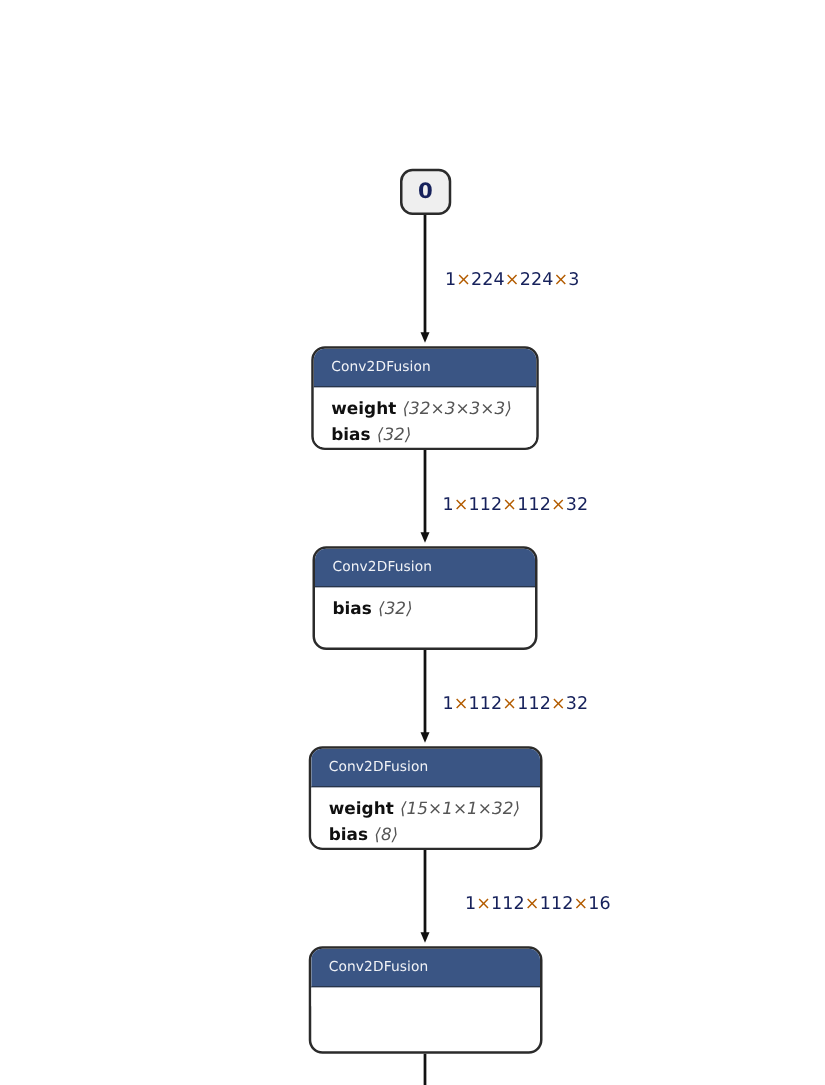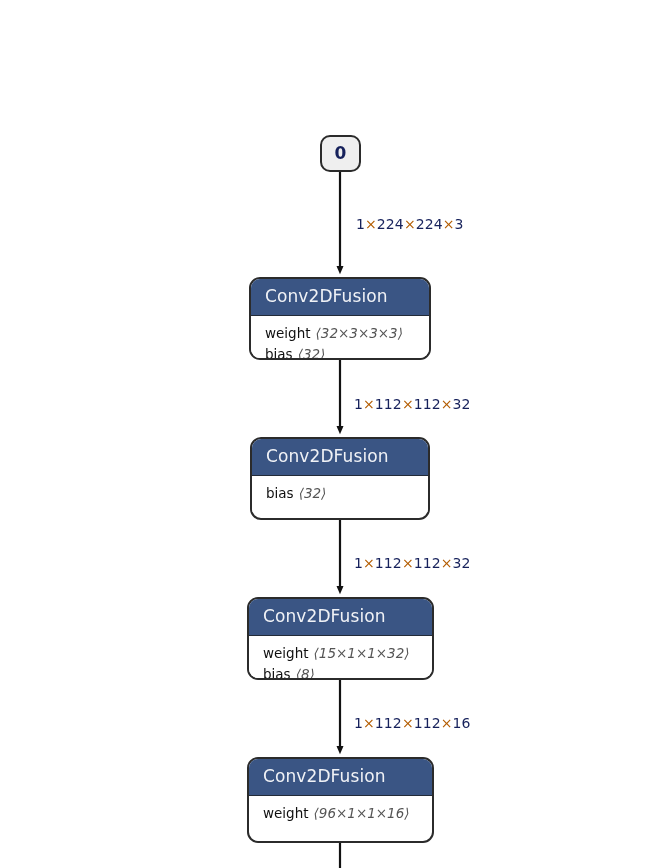--- a/index.html
+++ b/index.html
@@ -48,38 +48,38 @@
     position: absolute;
     box-sizing: border-box;
     border: 2px solid #2b2b2b;
     border-radius: 11px;
     background: #ffffff;
     overflow: hidden;
   }
   .op-header {
     background: #3a5584;
     color: #f0f2f6;
-    font-size: 17px;
+    font-size: 11px;
     line-height: 1;
     padding: 9px 0 10px 14px;
     letter-spacing: 0.1px;
     border-bottom: 1px solid #222a38;
   }
   .op-body {
     background: #ffffff;
     padding: 7px 0 8px 14px;
   }
   .attr-row {
     font-size: 13.5px;
     line-height: 21px;
     white-space: nowrap;
     color: #000000;
   }
   .attr-name {
-    font-weight: normal;
+    font-weight: bold;
     color: #101010;
   }
   .attr-value {
     color: #555555;
     margin-left: 5px;
     font-weight: normal;
     font-style: italic;
   }
 
   
@@ -155,24 +155,21 @@
   <div class="op-body">
     <div class="attr-row">
       <span class="attr-name">weight</span><span class="attr-value">⟨15×1×1×32⟩</span>
     </div>
     <div class="attr-row">
       <span class="attr-name">bias</span><span class="attr-value">⟨8⟩</span>
     </div>
   </div>
 </div>
 
-<div class="edge-label" style="left:354px; top:716px;text-align:center;">
+<div class="edge-label" style="left:372px; top:716px;text-align:center;">
   <span><span>1</span><span class="x-sep">×</span><span>112</span><span class="x-sep">×</span><span>112</span><span class="x-sep">×</span><span>16</span></span>
 </div>
 
 <div class="op-node" style="left:247px; top:757px; width:187px; height:86px;">
   <div class="op-header">Conv2DFusion</div>
   <div class="op-body">
-    <div class="attr-row">
-      <span class="attr-name">weight</span><span class="attr-value">⟨96×1×1×16⟩</span>
-    </div>
   </div>
 </div>
 
 </body></html>

